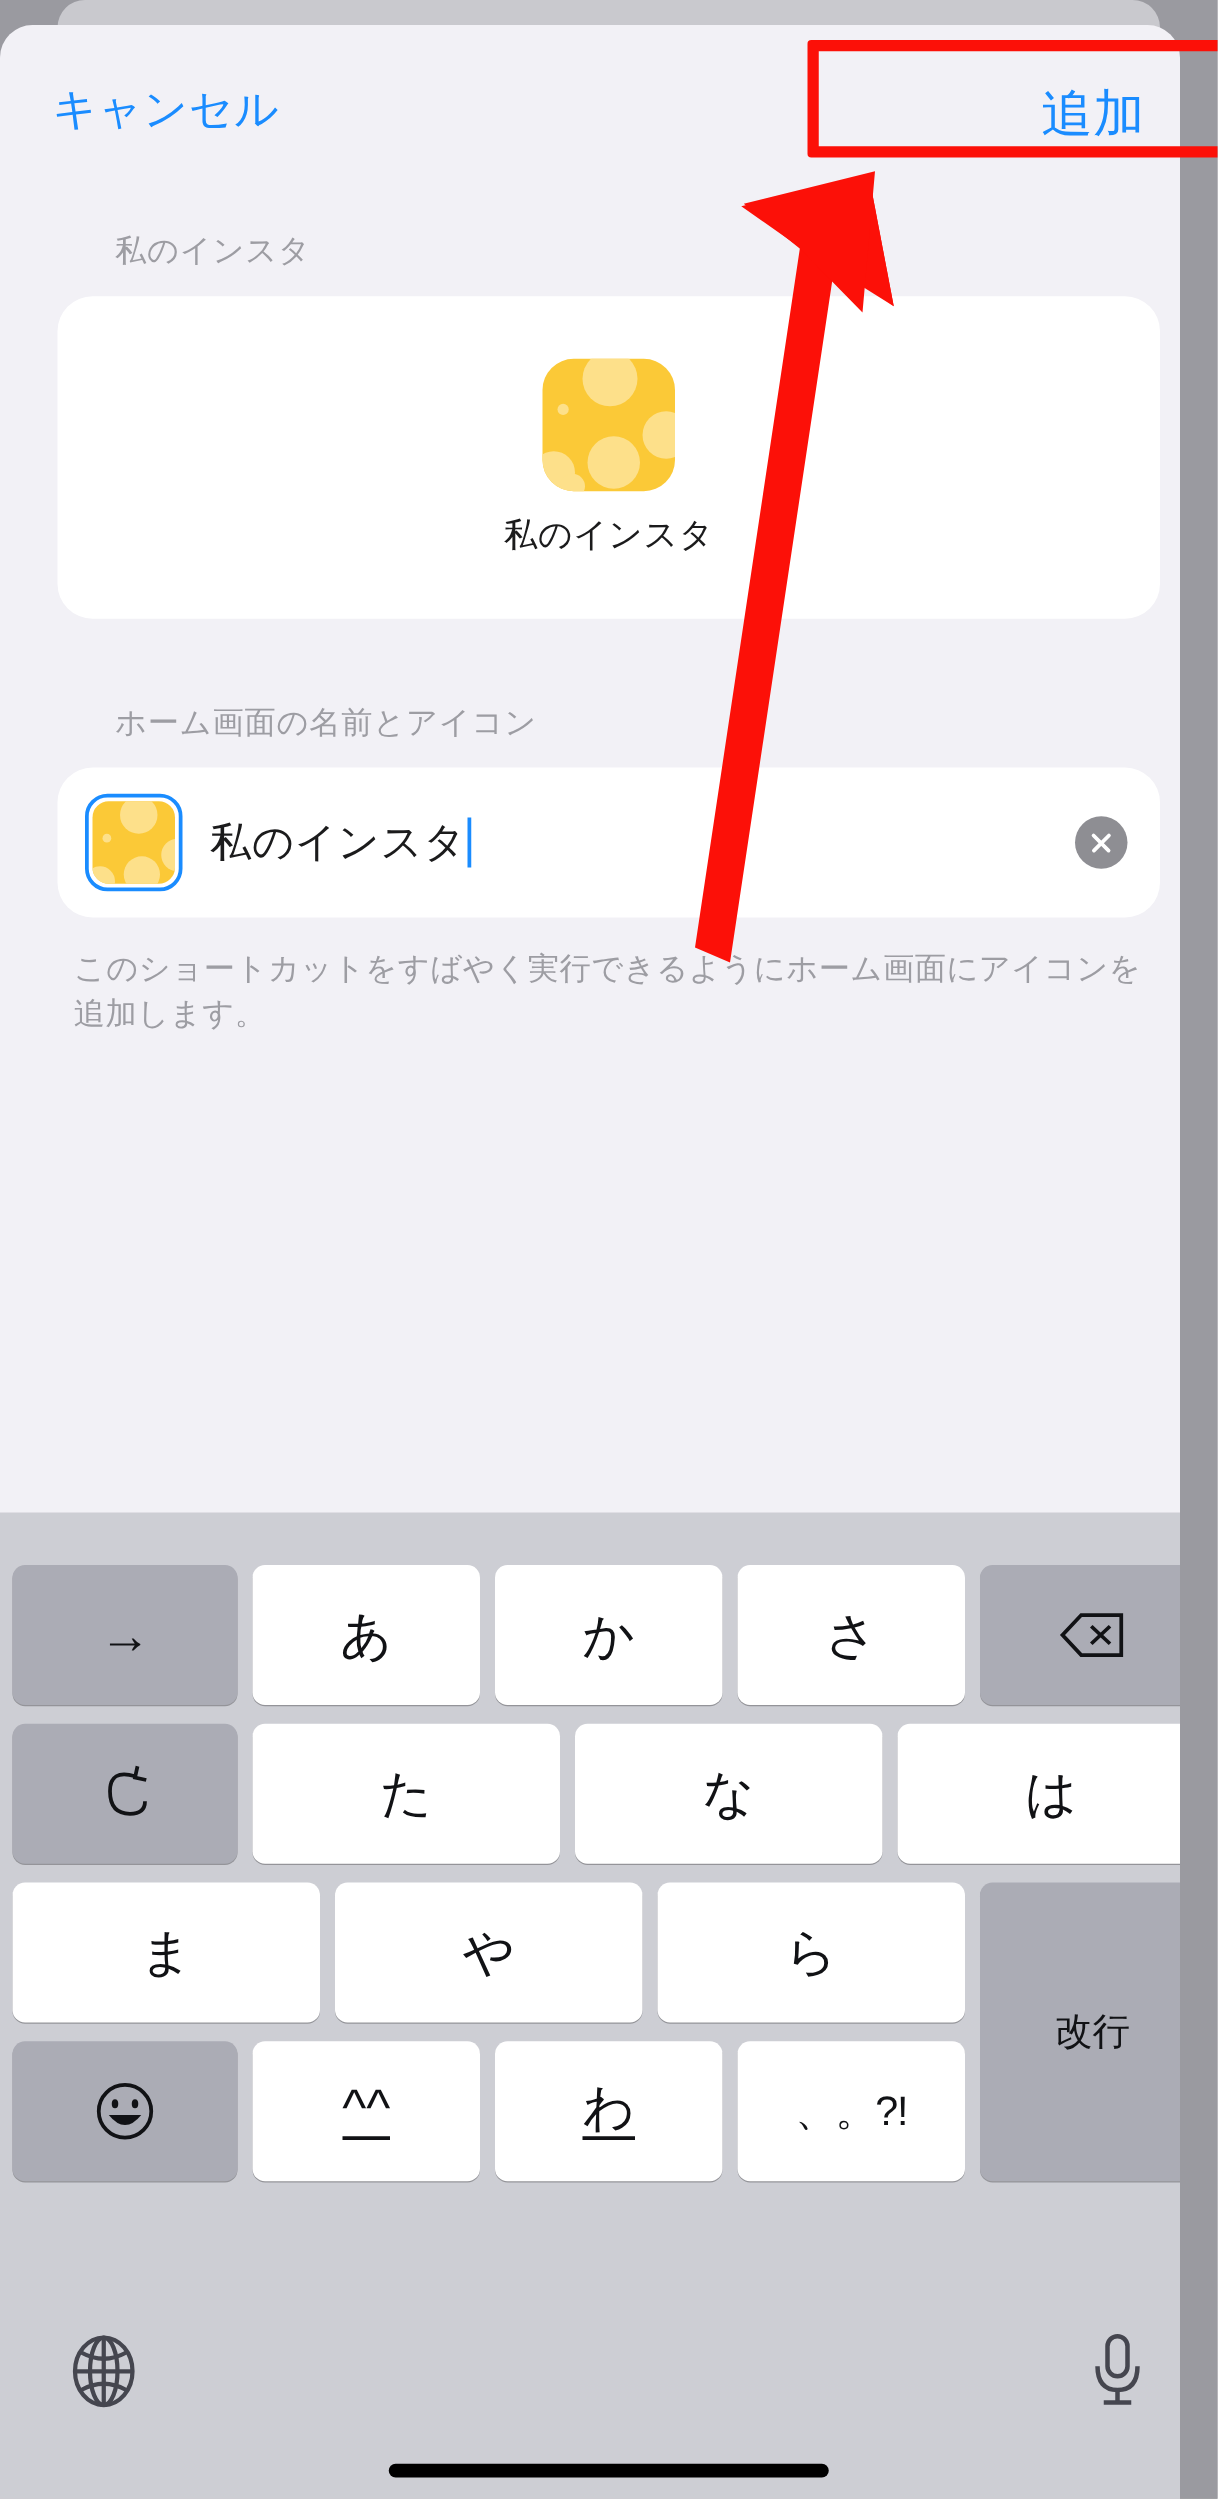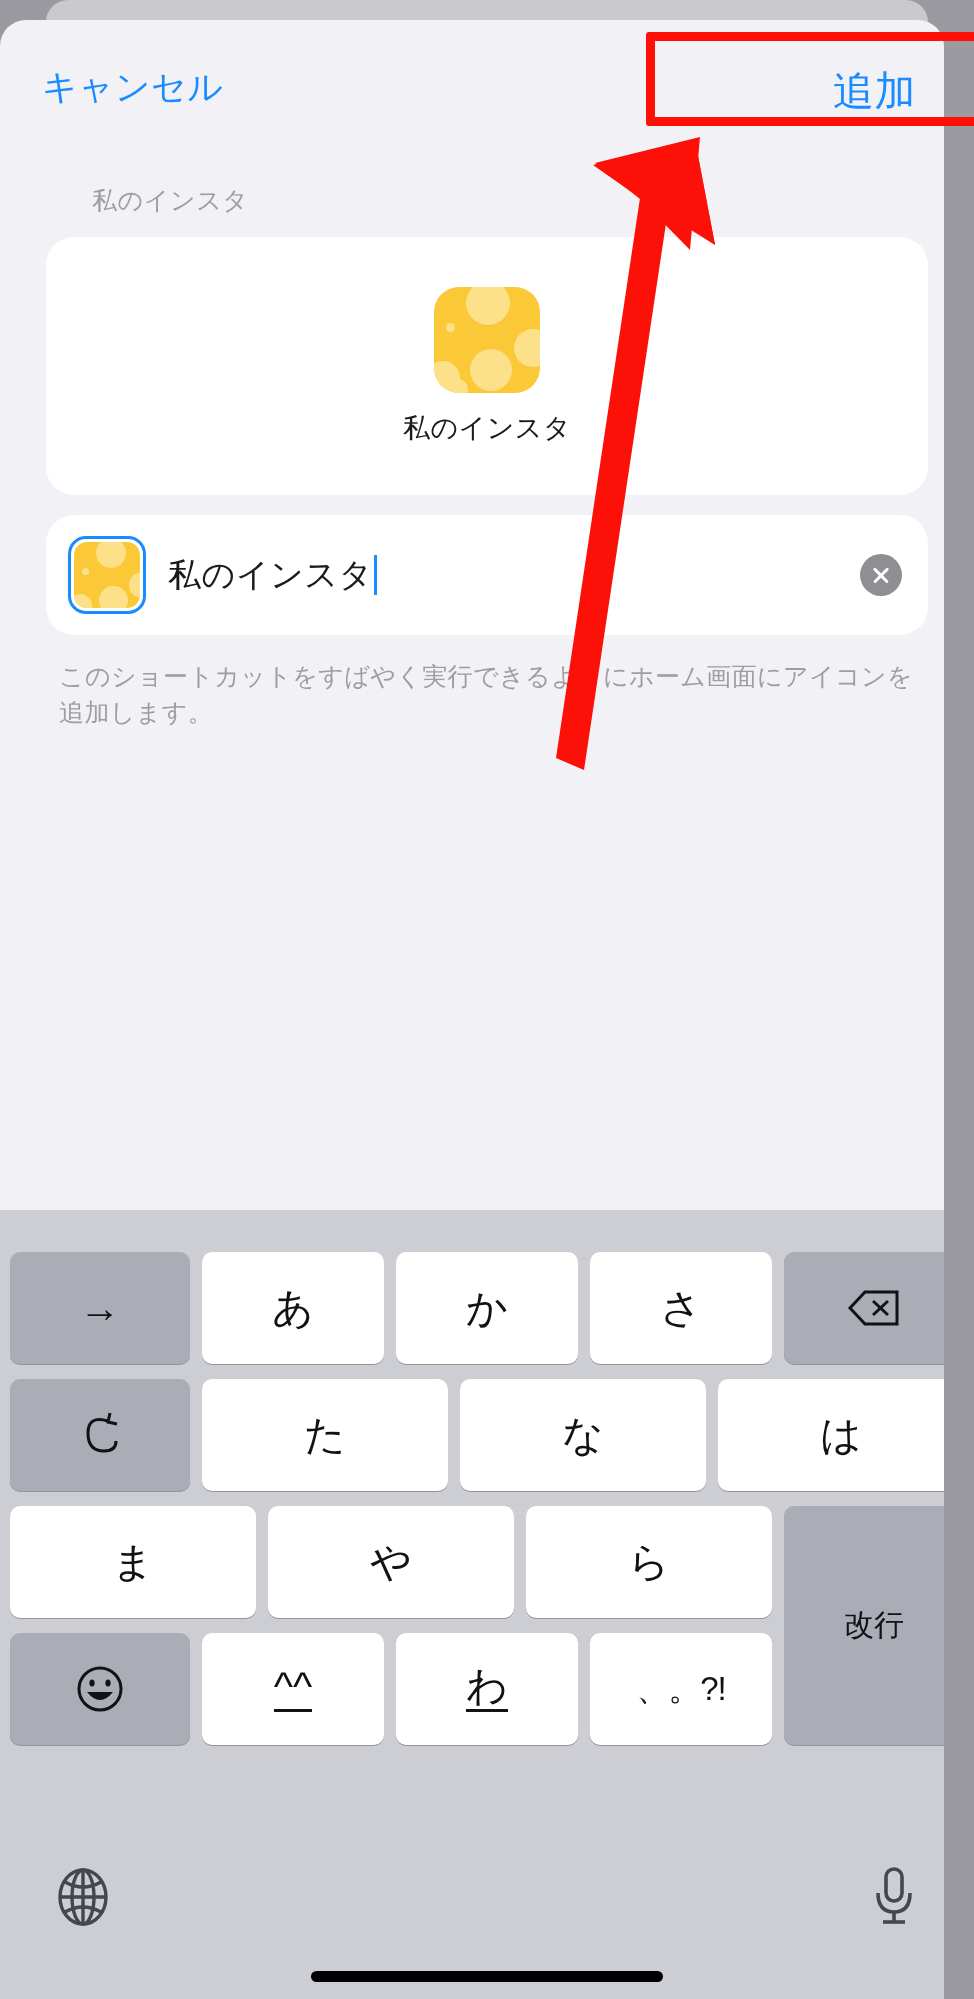--- a/index.html
+++ b/index.html
@@ -331,20 +331,21 @@
         <div class="hole" style="width:44px;height:44px;left:32px;top:-6px;"></div>
         <div class="hole" style="width:9px;height:9px;left:12px;top:36px;"></div>
         <div class="hole" style="width:38px;height:38px;left:80px;top:42px;"></div>
         <div class="hole" style="width:42px;height:42px;left:36px;top:62px;"></div>
         <div class="hole" style="width:34px;height:34px;left:-8px;top:74px;"></div>
         <div class="hole" style="width:20px;height:20px;left:14px;top:92px;"></div>
       </div>
       <div class="preview-name">私のインスタ</div>
     </div>
 
+    <div class="section-label" id="name-section-label">ホーム画面の名前とアイコン</div>
 
     <div class="card name-card">
       <div class="icon-chip">
         <div class="cheese small">
           <div class="hole" style="width:30px;height:30px;left:22px;top:-4px;"></div>
           <div class="hole" style="width:7px;height:7px;left:8px;top:26px;"></div>
           <div class="hole" style="width:26px;height:26px;left:55px;top:30px;"></div>
           <div class="hole" style="width:29px;height:29px;left:25px;top:44px;"></div>
           <div class="hole" style="width:24px;height:24px;left:-6px;top:52px;"></div>
         </div>

